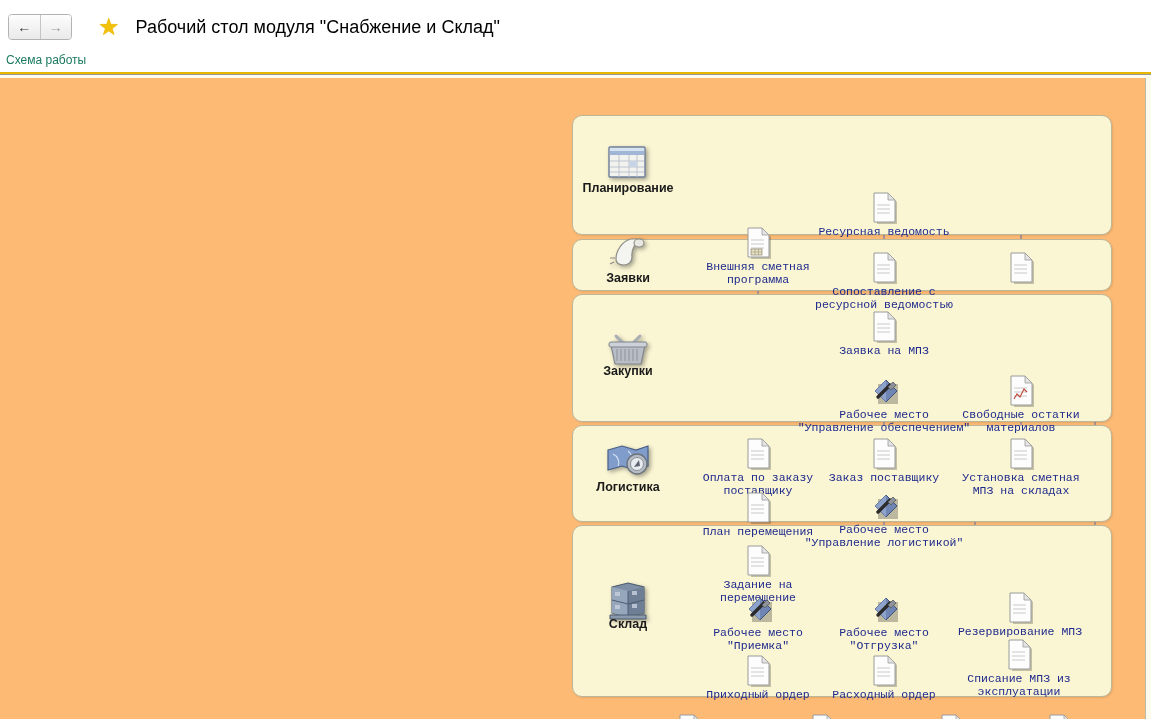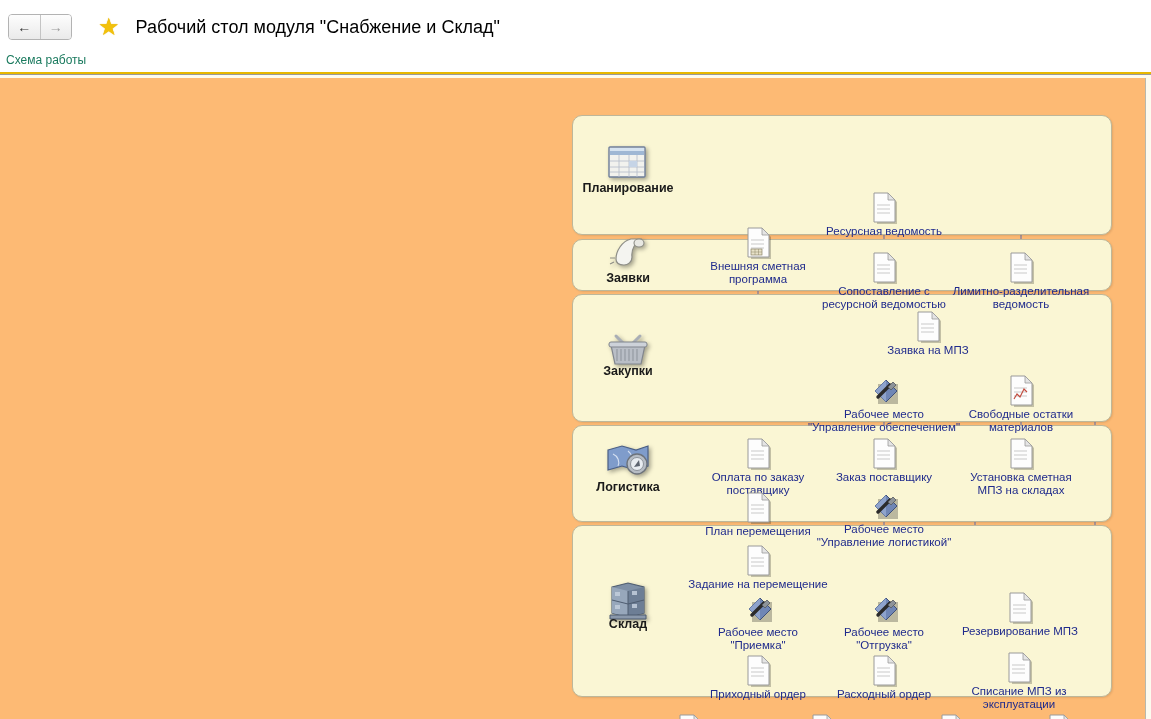--- a/index.html
+++ b/index.html
@@ -82,20 +82,21 @@
   }
   
   .node{
     position:absolute;transform:translateX(-50%);
     text-align:center;width:150px;
   }
   .node .glyph{display:block;height:32px;margin:0 auto 1px auto;width:26px;}
   .node .cap{
     display:block;font-size:11.5px;color:#1f2a8c;line-height:13px;
     white-space:pre-line;
+    font-family:Liberation Mono, monospace;
   }
   .node.wide{width:190px;}
   svg.lines{position:absolute;left:0;top:0;width:1146px;height:641px;pointer-events:none;}
 </style>
 </head>
 <body>
 
 <div class="topbar">
   <div class="navgroup">
     <div class="navbtn back">
@@ -302,24 +303,22 @@
               <path d="M3,2 h14 l7,7 v22 h-21 z" fill="rgba(0,0,0,.22)" transform="translate(2,2)"></path>
               <path d="M2,1 h14 l7,7 v22 h-21 z" fill="#fdfdfd" stroke="#9a9a9a" stroke-width="1"></path>
               <path d="M16,1 l7,7 h-7 z" fill="#e4e4e4" stroke="#9a9a9a" stroke-width="0.8"></path>
               <g stroke="#c3c3c3" stroke-width="0.9">
                 <path d="M5,13 h13"></path>
                 <path d="M5,17 h13"></path>
                 <path d="M5,21 h13"></path>
               </g>
             </g>
           </svg></span>
-        <span class="cap">Лимитно-разделительная
-ведомость</span>
-      </div>
-      <div class="node" style="left: 928px; top: 233px;">
+      </div>
+      <div class="node" style="left: 884px; top: 233px;">
         <span class="glyph"><svg viewBox="0 0 26 32" width="26" height="32">
             <g transform="translate(1,0)">
               <path d="M3,2 h14 l7,7 v22 h-21 z" fill="rgba(0,0,0,.22)" transform="translate(2,2)"></path>
               <path d="M2,1 h14 l7,7 v22 h-21 z" fill="#fdfdfd" stroke="#9a9a9a" stroke-width="1"></path>
               <path d="M16,1 l7,7 h-7 z" fill="#e4e4e4" stroke="#9a9a9a" stroke-width="0.8"></path>
               <g stroke="#c3c3c3" stroke-width="0.9">
                 <path d="M5,13 h13"></path>
                 <path d="M5,17 h13"></path>
                 <path d="M5,21 h13"></path>
               </g>
@@ -511,21 +510,21 @@
               <path d="M16,1 l7,7 h-7 z" fill="#e4e4e4" stroke="#9a9a9a" stroke-width="0.8"></path>
               <g stroke="#c3c3c3" stroke-width="0.9">
                 <path d="M5,13 h13"></path>
                 <path d="M5,17 h13"></path>
                 <path d="M5,21 h13"></path>
               </g>
             </g>
           </svg></span>
         <span class="cap">Расходный ордер</span>
       </div>
-      <div class="node wide" style="left: 1019px; top: 574px;">
+      <div class="node wide" style="left: 1019px; top: 561px;">
         <span class="glyph"><svg viewBox="0 0 26 32" width="26" height="32">
             <g transform="translate(1,0)">
               <path d="M3,2 h14 l7,7 v22 h-21 z" fill="rgba(0,0,0,.22)" transform="translate(2,2)"></path>
               <path d="M2,1 h14 l7,7 v22 h-21 z" fill="#fdfdfd" stroke="#9a9a9a" stroke-width="1"></path>
               <path d="M16,1 l7,7 h-7 z" fill="#e4e4e4" stroke="#9a9a9a" stroke-width="0.8"></path>
               <g stroke="#c3c3c3" stroke-width="0.9">
                 <path d="M5,13 h13"></path>
                 <path d="M5,17 h13"></path>
                 <path d="M5,21 h13"></path>
               </g>

